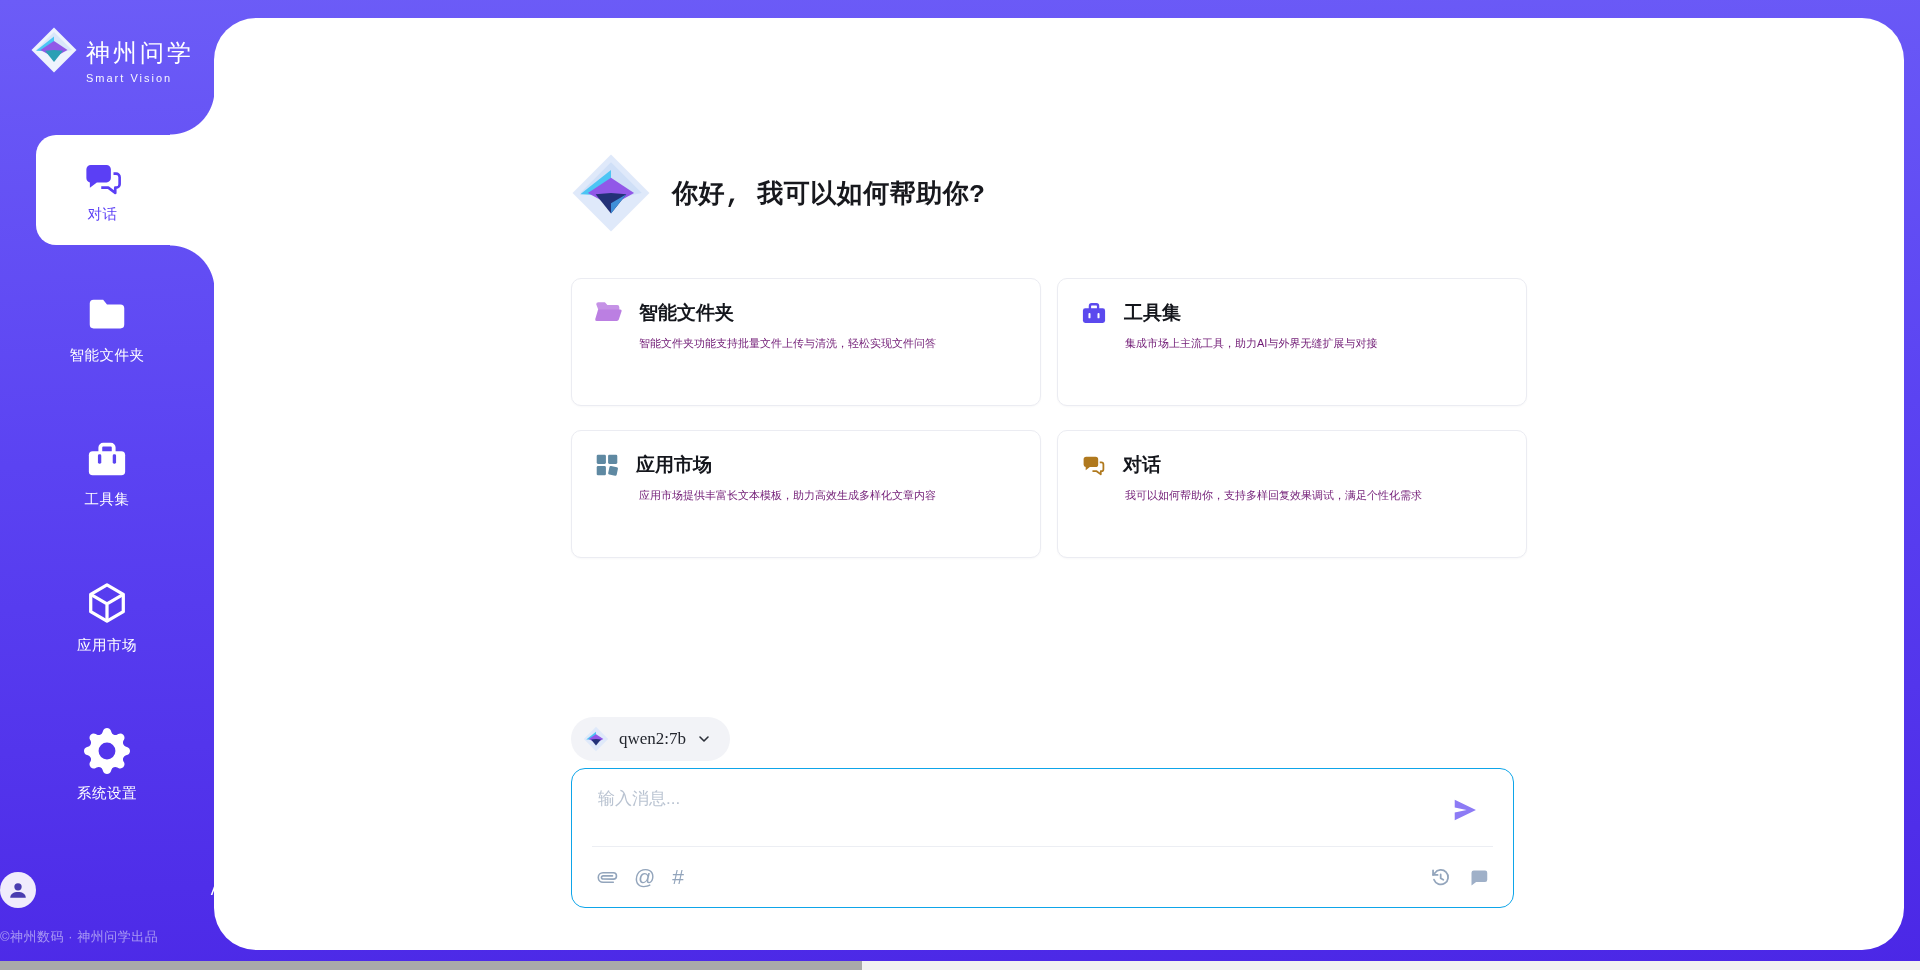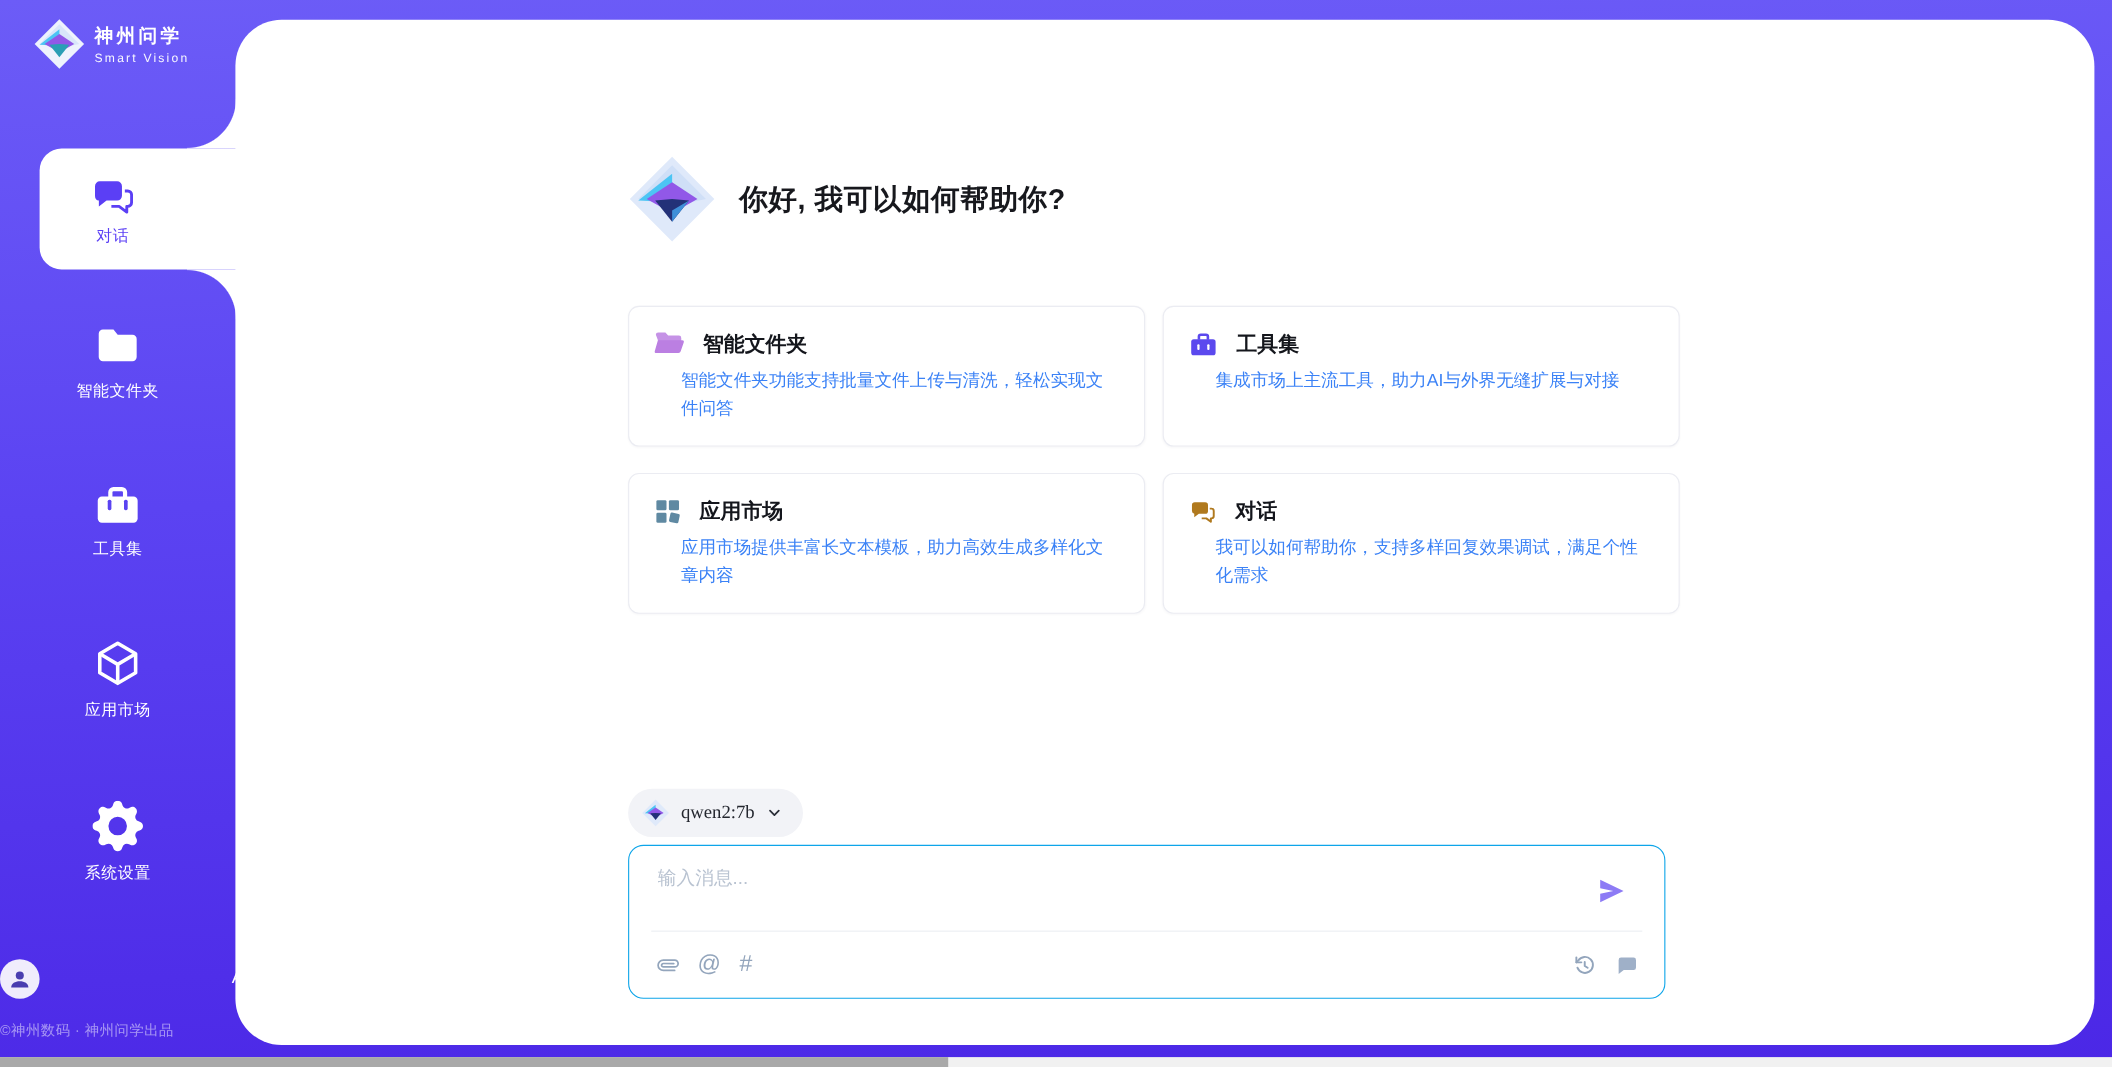--- a/index.html
+++ b/index.html
@@ -10,21 +10,21 @@
     position:relative;
   }
   
   .main-panel {
     position:absolute; left:214px; top:18px; width:1690px; height:932px;
     background:#ffffff; border-radius:42px;
   }
   
   .sidebar { position:absolute; left:0; top:0; width:215px; height:962px; }
   .brand { position:absolute; left:30px; top:16px; display:flex; align-items:center; gap:8px; }
-  .brand-name { color:#fff; font-size:17px; font-weight:700; letter-spacing:3px; }
+  .brand-name { color:#fff; font-size:24px; font-weight:400; letter-spacing:3px;margin-top:21px; }
   .brand-sub { color:rgba(255,255,255,.95); font-size:11px; letter-spacing:2px; margin-top:3px; }
   .sb-item {
     position:absolute; left:0; width:214px; display:flex; flex-direction:column;
     align-items:center; gap:10px; color:#ffffff; cursor:pointer;
   }
   .sb-item .sb-label { font-size:14.5px; letter-spacing:.5px; }
   .sb-item.active {
     left:36px; width:179px; height:110px; top:135px; background:#fff;
     border-radius:20px 0 0 20px; color:#5b3ff5; justify-content:center;
     padding-right:46px; gap:6px;
@@ -35,34 +35,34 @@
   }
   .sb-item.active::after {
     content:""; position:absolute; right:0; bottom:-45px; width:45px; height:45px;
     background:radial-gradient(circle at 0 100%, rgba(0,0,0,0) 44px, #fff 45px);
   }
   .sb-user { position:absolute; top:872px; left:0; width:233px; display:flex; align-items:center; justify-content:space-between; gap:14px; cursor:pointer; }
   .avatar { width:36px; height:36px; border-radius:50%; background:#f0ecfc; display:flex; align-items:center; justify-content:center; }
   .sb-user-name { color:#fff; font-size:16px; }
   .sb-footer { position:absolute; left:0; top:928px; color:rgba(255,255,255,.5); font-size:13px; letter-spacing:.5px; }
   
-  .hero { position:absolute; left:570px; top:140px; display:flex; align-items:center; gap:20px; }
+  .hero { position:absolute; left:570px; top:152px; display:flex; align-items:center; gap:20px;font-family:Liberation Mono, monospace; }
   .hero-title { font-size:26px; font-weight:700; color:#17181d; letter-spacing:.5px; }
   
   .cards {
     position:absolute; left:571px; top:278px; width:956px;
     display:grid; grid-template-columns:1fr 1fr; gap:24px 16px;
   }
   .card {
     background:#fff; border:1px solid #ebecf2; border-radius:10px; height:128px;
     padding:21px 26px 0 22px; cursor:pointer; box-shadow:0 1px 2px rgba(30,30,60,.03);
   }
   .card-head { display:flex; align-items:center; gap:16px; }
   .card-title { font-size:19px; font-weight:700; color:#14161c; }
-  .card-desc { margin:9px 0 0 25px; font-size:16px; line-height:1.55; color:#3b82f6; }
+  .card-desc { margin:9px 0 0 45px; font-size:11px; line-height:1.55; color:#701a75; }
   
   .model-pill {
     position:absolute; left:571px; top:717px; height:44px;
     display:inline-flex; align-items:center; gap:10px; padding:0 18px 0 12px;
     background:#f2f3f7; border-radius:22px; cursor:pointer;font-family:Liberation Serif, serif;
   }
   .model-name { font-size:17px; color:#23262e; }
   
   .composer {
     position:absolute; left:571px; top:768px; width:943px; height:140px;

